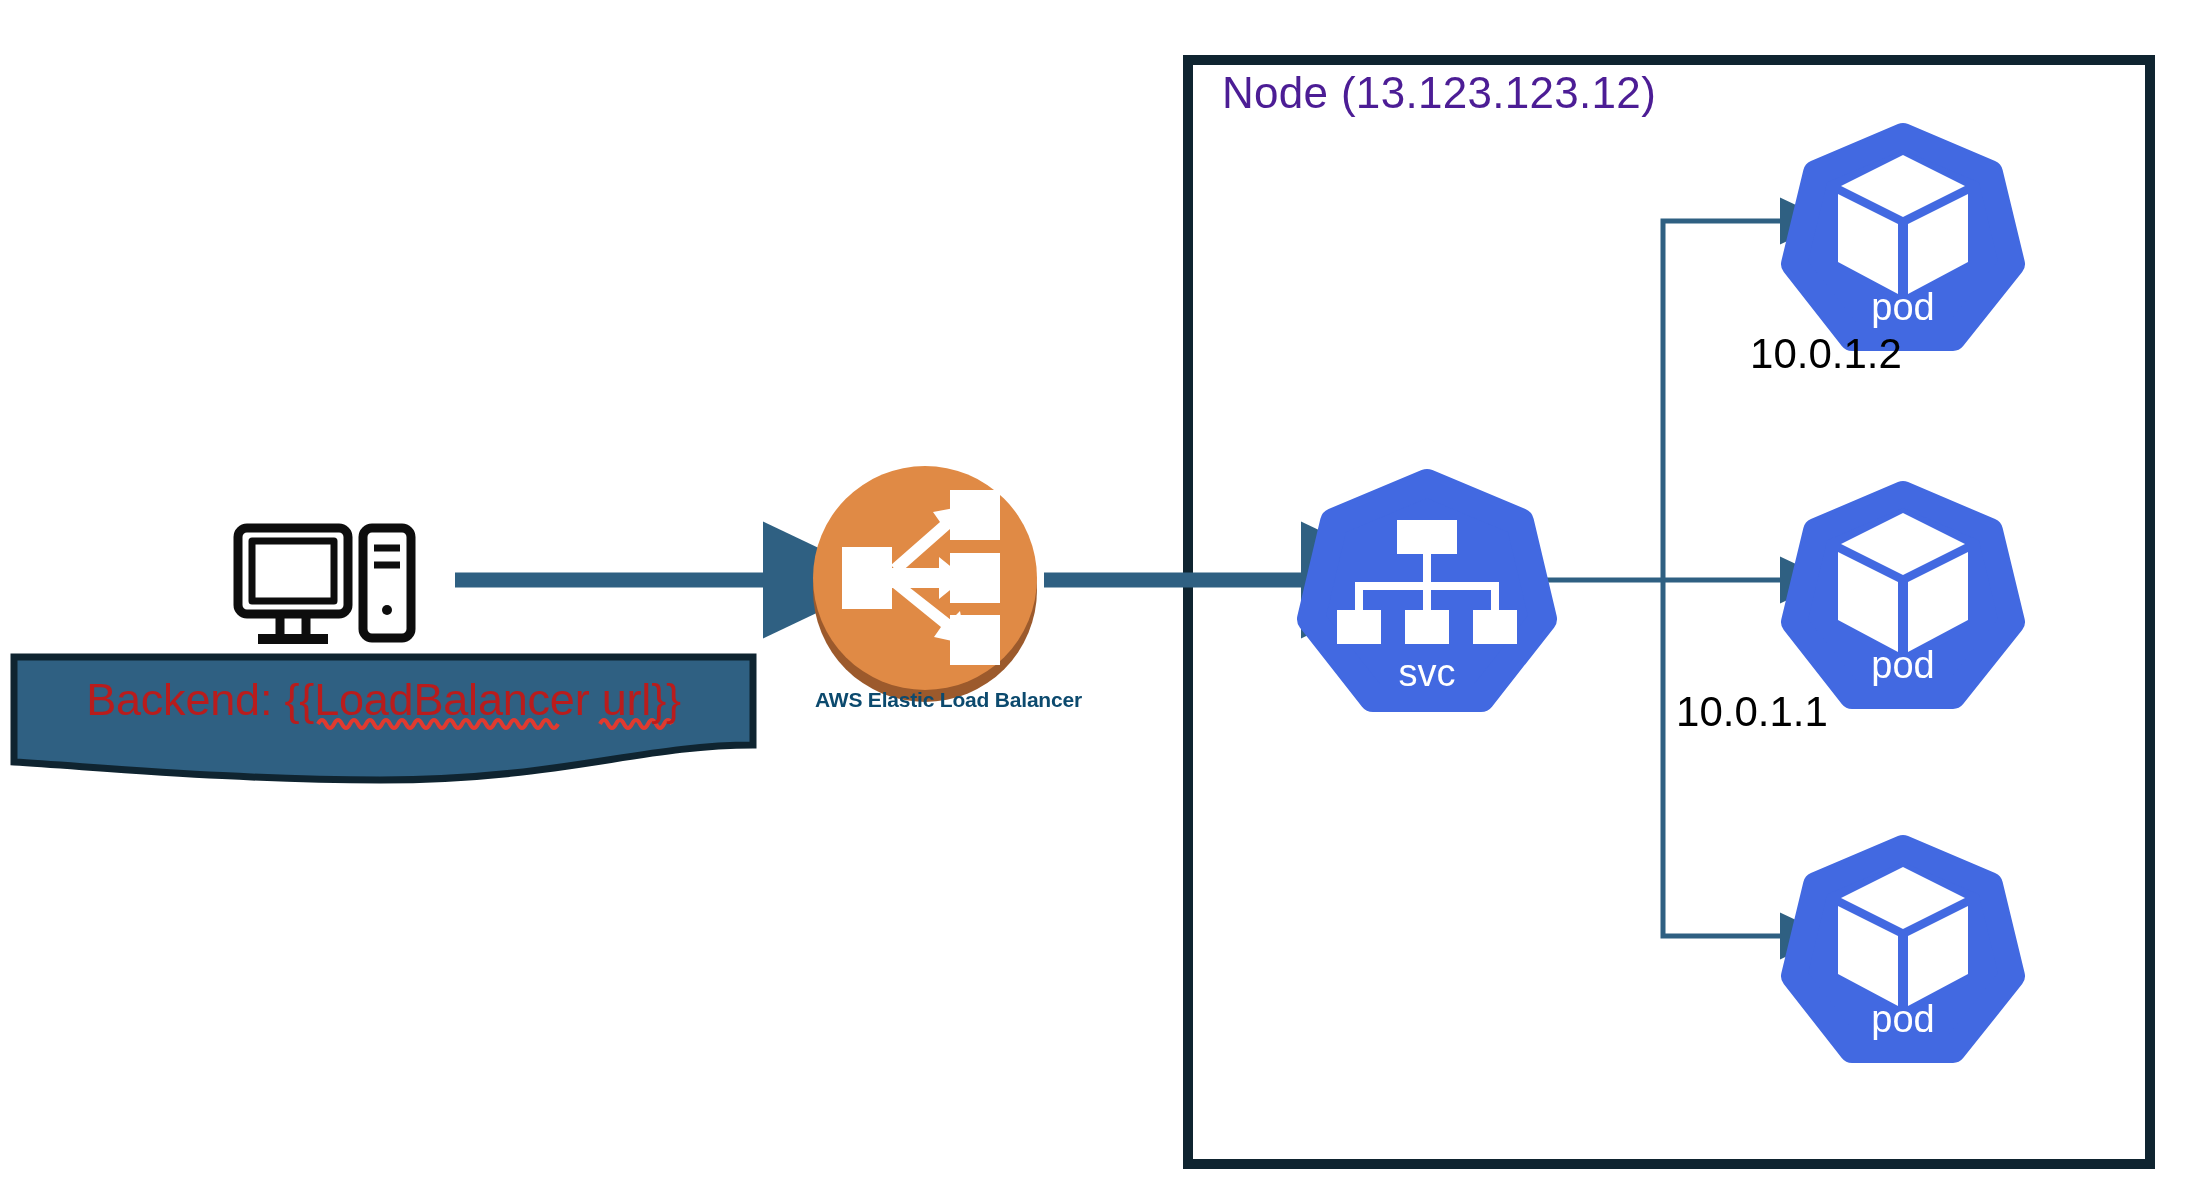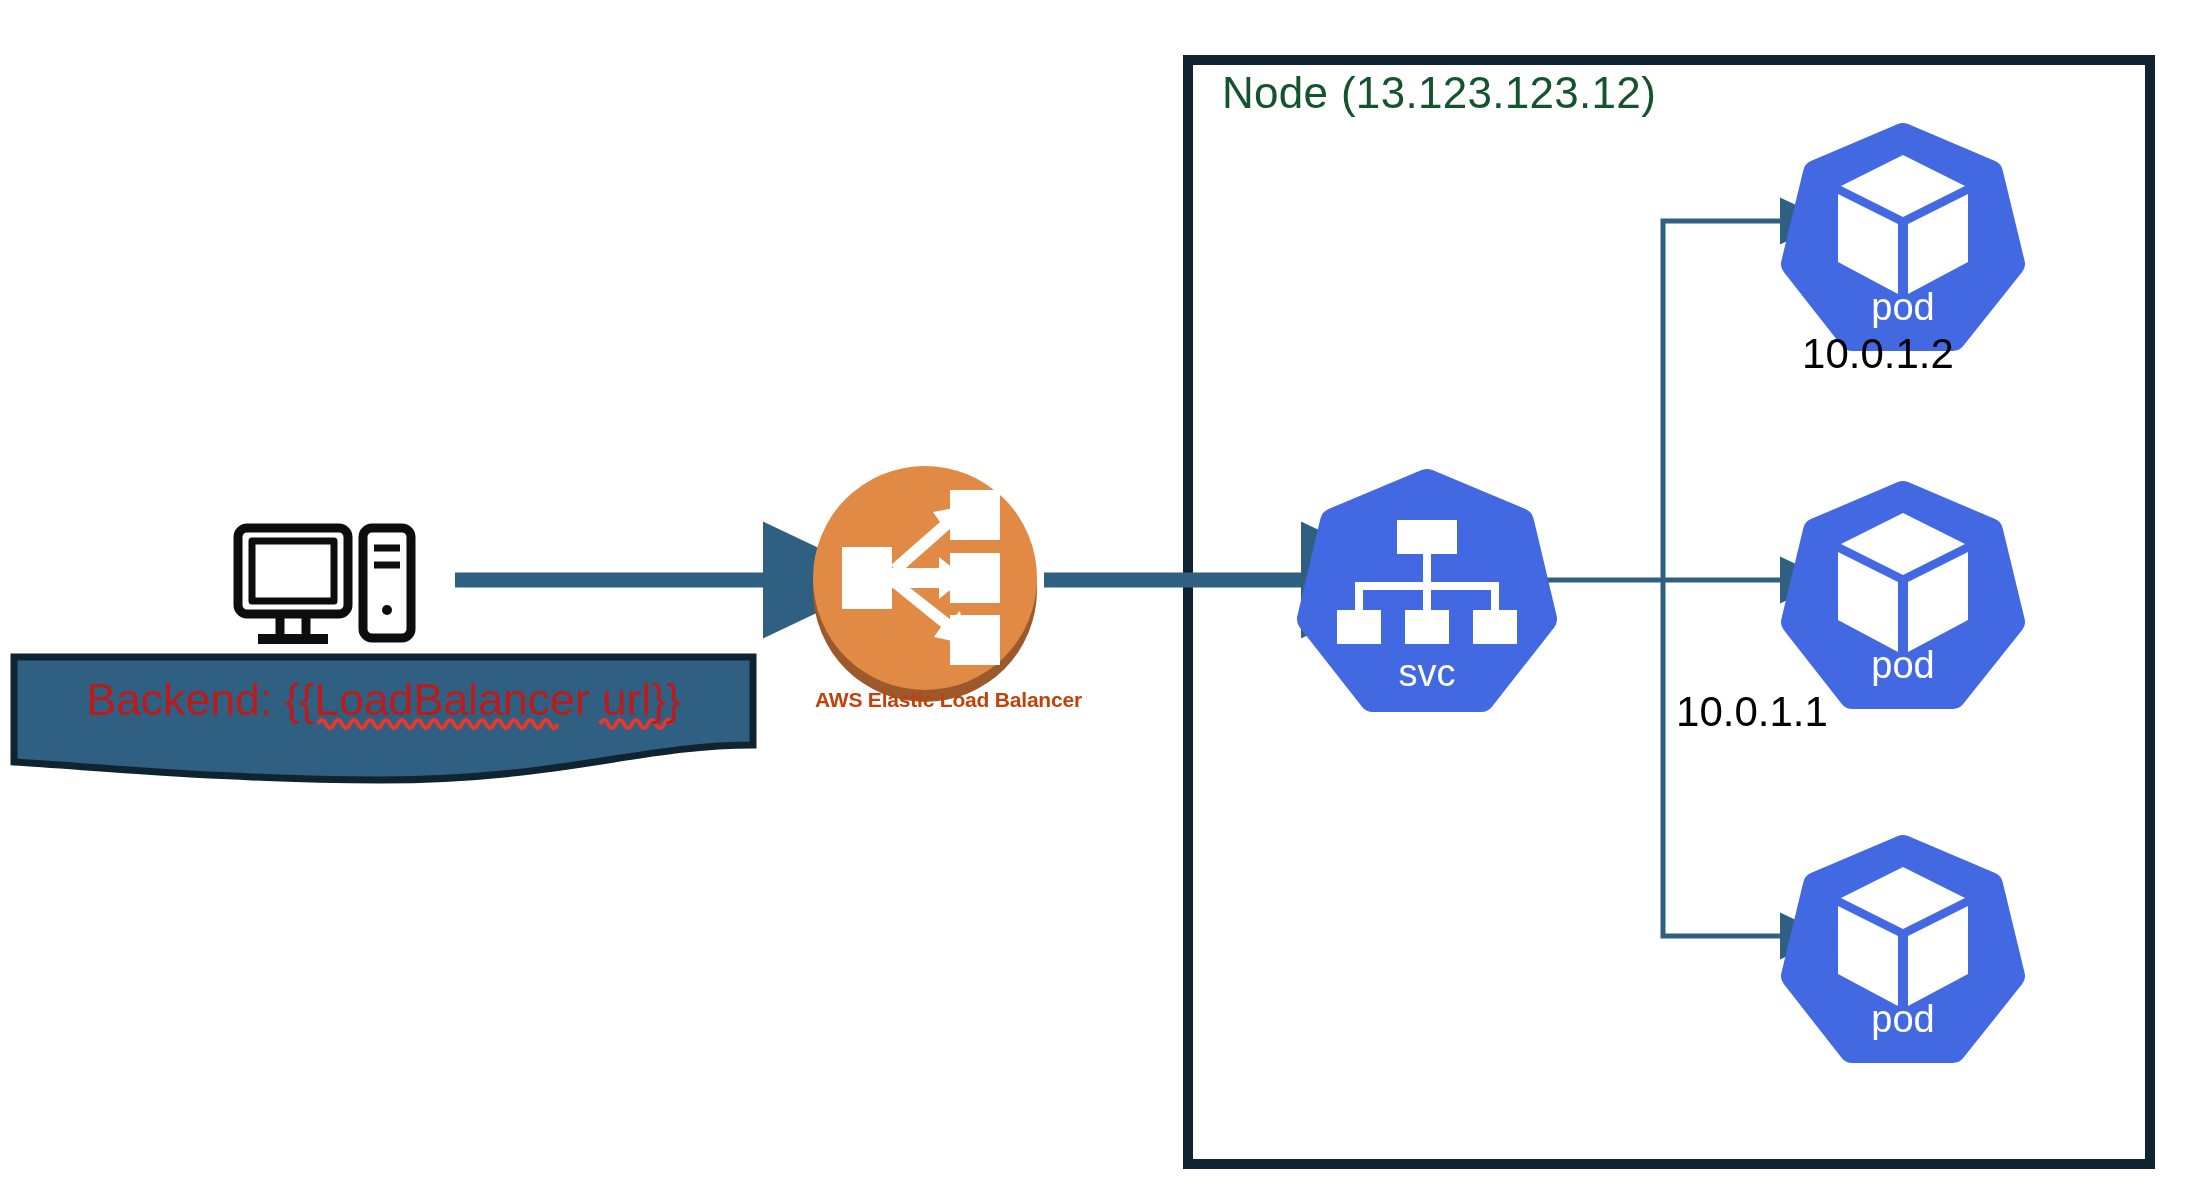--- a/index.html
+++ b/index.html
@@ -29,52 +29,52 @@
     white-space: pre;
     color: #000000;
   }
 
   
   #node-title {
     left: 1222px;
     top: 68px;
     font-size: 44px;
     letter-spacing: 0.3px;
-    color: #14532d;
+    color: #4c1d95;
   }
 
   
   #banner-label {
     left: 14px;
     top: 674px;
     width: 739px;
     text-align: center;
     font-size: 45px;
     color: #b91c1c;
     letter-spacing: -0.2px;
   }
 
   
   #elb-caption {
     left: 815px;
     top: 688px;
     font-size: 21px;
     font-weight: bold;
-    color: #c2410c;
+    color: #0c4a6e;
     letter-spacing: -0.2px;
   }
 
   
   .ip-label {
     font-size: 42px;
     color: #000000;
     text-align: center;
   }
   #svc-ip   { left: 1240px; top: 712px; width: 280px; }
-  #pod1-ip  { left: 1718px; top: 330px; width: 320px; }
+  #pod1-ip  { left: 1666px; top: 330px; width: 320px; }
   #pod2-ip  { left: 1592px; top: 688px; width: 320px; }
   #pod3-ip  { left: 1678px; top: 1042px; width: 320px; }
 </style>
 </head>
 <body>
 
 <div id="canvas">
 
   <svg id="diagram-svg" viewBox="0 0 2198 1202" xmlns="http://www.w3.org/2000/svg">
     <defs>

